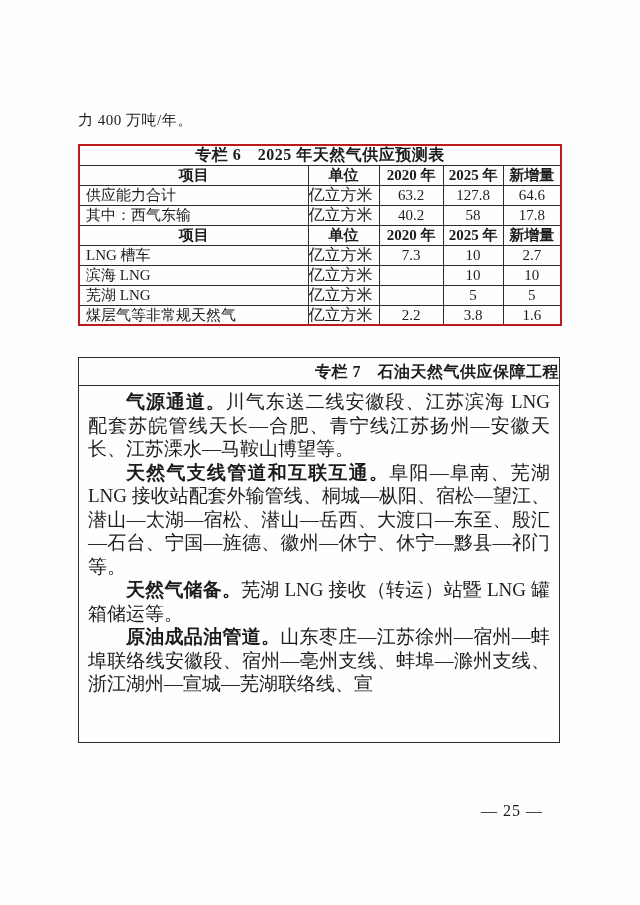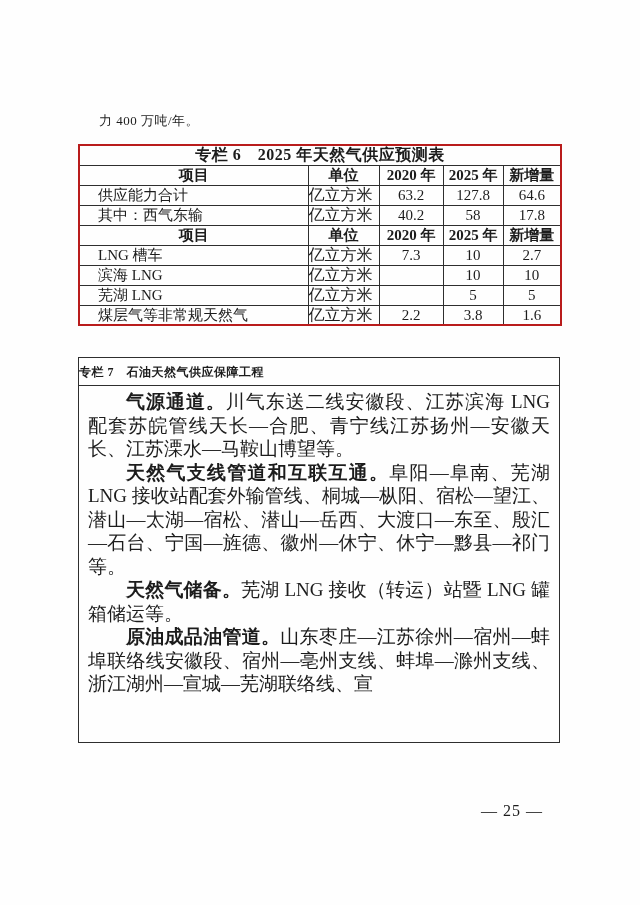--- a/index.html
+++ b/index.html
@@ -4,39 +4,39 @@
 <style>
   * { margin:0; padding:0; box-sizing:border-box; }
   html,body { background:#ffffff; }
   .page {
     width:640px; height:905px; position:relative; background:#fefefe;
     font-family:"Liberation Serif","DejaVu Serif",serif;
     color:#1c1c1c;
     padding:108px 80px 0 78px;
     overflow:hidden;
   }
-  .intro { font-size:13px; line-height:25px; letter-spacing:0.5px;margin-left:21px; }
+  .intro { font-size:15px; line-height:25px; letter-spacing:0.5px; }
 
   table.gas {
     border-collapse:collapse; width:482px; margin-top:11px;
     table-layout:fixed; border:2px solid #b91c1c;
   }
   table.gas td { border:1px solid #2e2e2e; height:20px; line-height:18px; vertical-align:middle; overflow:hidden; }
   td.t-title { height:28px; text-align:center; font-weight:bold; font-size:16px; letter-spacing:0.5px; }
   td.hd { text-align:center; font-weight:bold; font-size:15px; }
-  td.item { text-align:left; padding-left:18px; font-size:15px; white-space:nowrap; }
+  td.item { text-align:left; padding-left:6px; font-size:15px; white-space:nowrap; }
   td.unit { text-align:left; font-size:16px;margin-top:13px; }
   td.num  { text-align:center; font-size:15px; }
 
   .box {
     margin-top:31px; width:482px; border:1.5px solid #2e2e2e;
   }
   .box-title {
-    height:28px; line-height:28px; text-align:left; font-weight:bold;
-    font-size:12px; letter-spacing:0.5px; border-bottom:1px solid #2e2e2e;
+    height:28px; line-height:28px; text-align:right; font-weight:bold;
+    font-size:16px; letter-spacing:0.5px; border-bottom:1px solid #2e2e2e;
   }
   .box-body {
     padding:4px 9px 0 9px; height:356px; overflow:hidden;
     font-size:19px; line-height:23.5px; text-align:justify;
   }
   .box-body p { text-indent:2em; margin:0; }
   .box-body strong { font-weight:bold; }
 
   .page-num {
     position:absolute; top:802px; right:97px;

